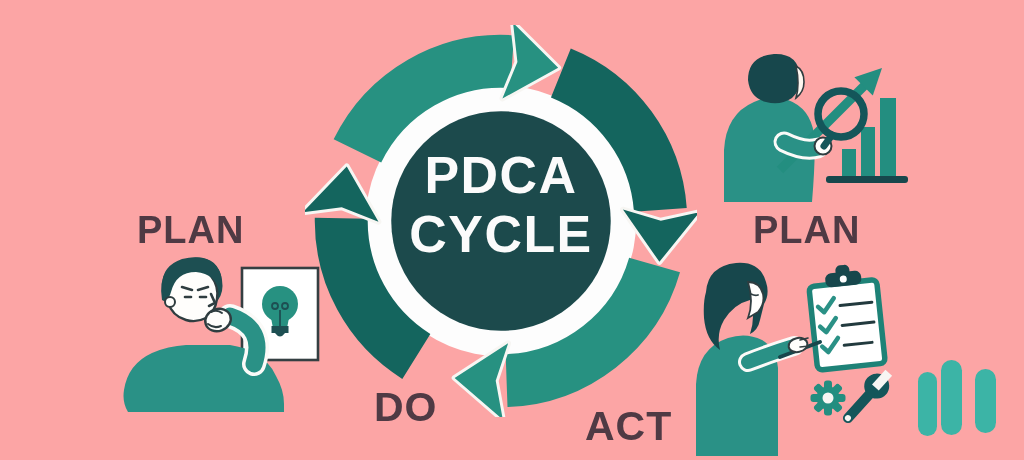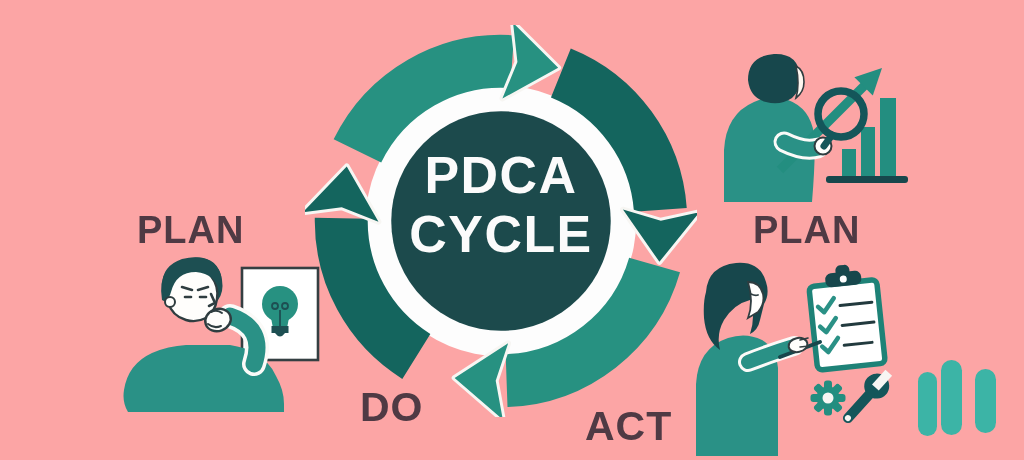--- a/index.html
+++ b/index.html
@@ -42,21 +42,21 @@
       <polygon points="-16,-39 36,0 -16,39 -6,0" transform="translate(362.9,205.7) rotate(92)" fill="#14655e"></polygon>
       <polygon points="-16,-39 36,0 -16,39 -6,0" transform="translate(188.6,362.6) rotate(184)" fill="#279181"></polygon>
       <polygon points="-16,-39 36,0 -16,39 -6,0" transform="translate(38.2,180.1) rotate(277)" fill="#14655e"></polygon>
     </g>
 
     <text class="cycle-title" x="200" y="171" fill="#fbfbfb">PDCA</text>
     <text class="cycle-title" x="200" y="232" fill="#fbfbfb">CYCLE</text>
   </svg>
 
   <div class="label med" style="left:137px;top:211px">PLAN</div>
-  <div class="label big" style="left:360px;top:387px">DO</div>
+  <div class="label big" style="left:374px;top:387px">DO</div>
   <div class="label big" style="left:585px;top:406px">ACT</div>
   <div class="label med" style="left:753px;top:211px">PLAN</div>
 
   <svg class="abs" style="left:118px;top:252px" width="232" height="208" viewBox="0 0 232 208">
 
     <g>
       <rect x="124" y="16" width="76" height="92" fill="#ffffff" stroke="#343f42" stroke-width="2.6"></rect>
       <circle cx="162" cy="52" r="18" fill="#279181"></circle>
       <path d="M 153 66 L 171 66 L 169 76 L 155 76 Z" fill="#279181"></path>
       <rect x="153.5" y="74" width="17" height="7" fill="#1d4f52"></rect>

